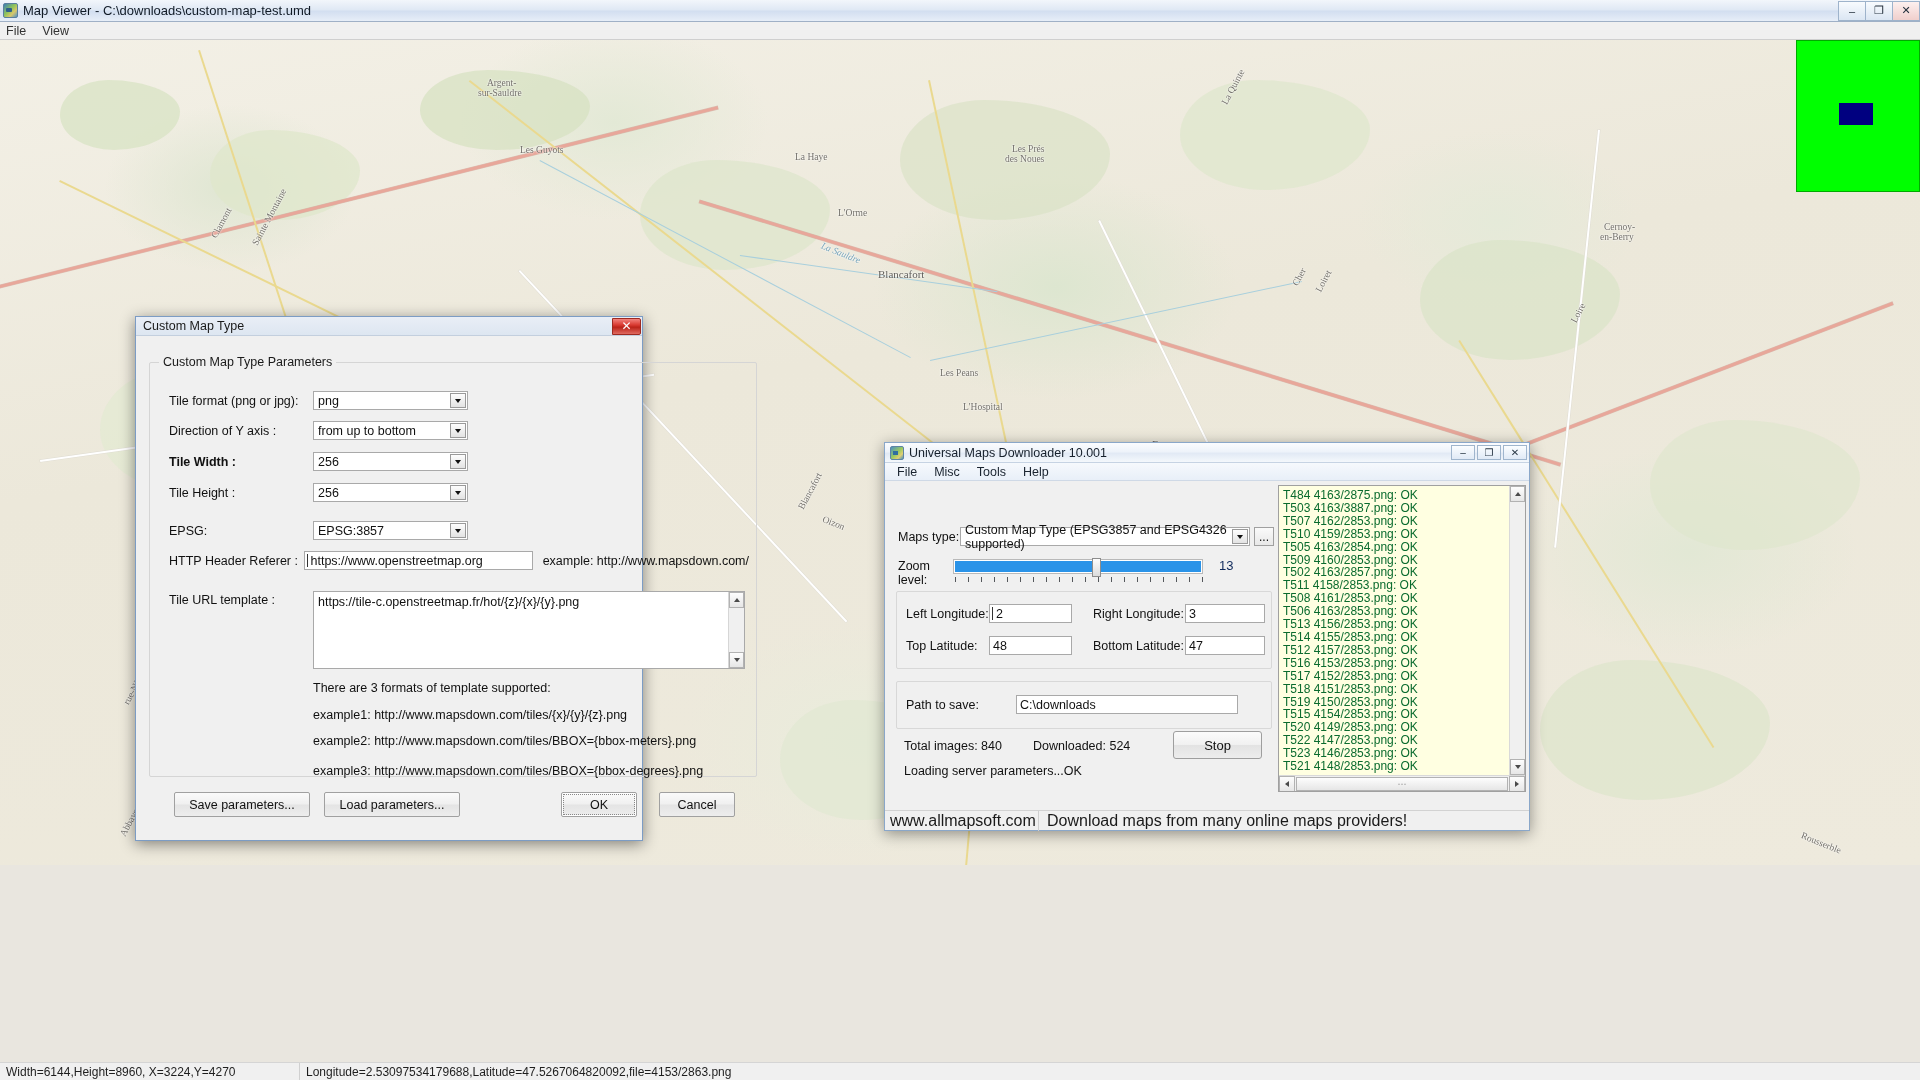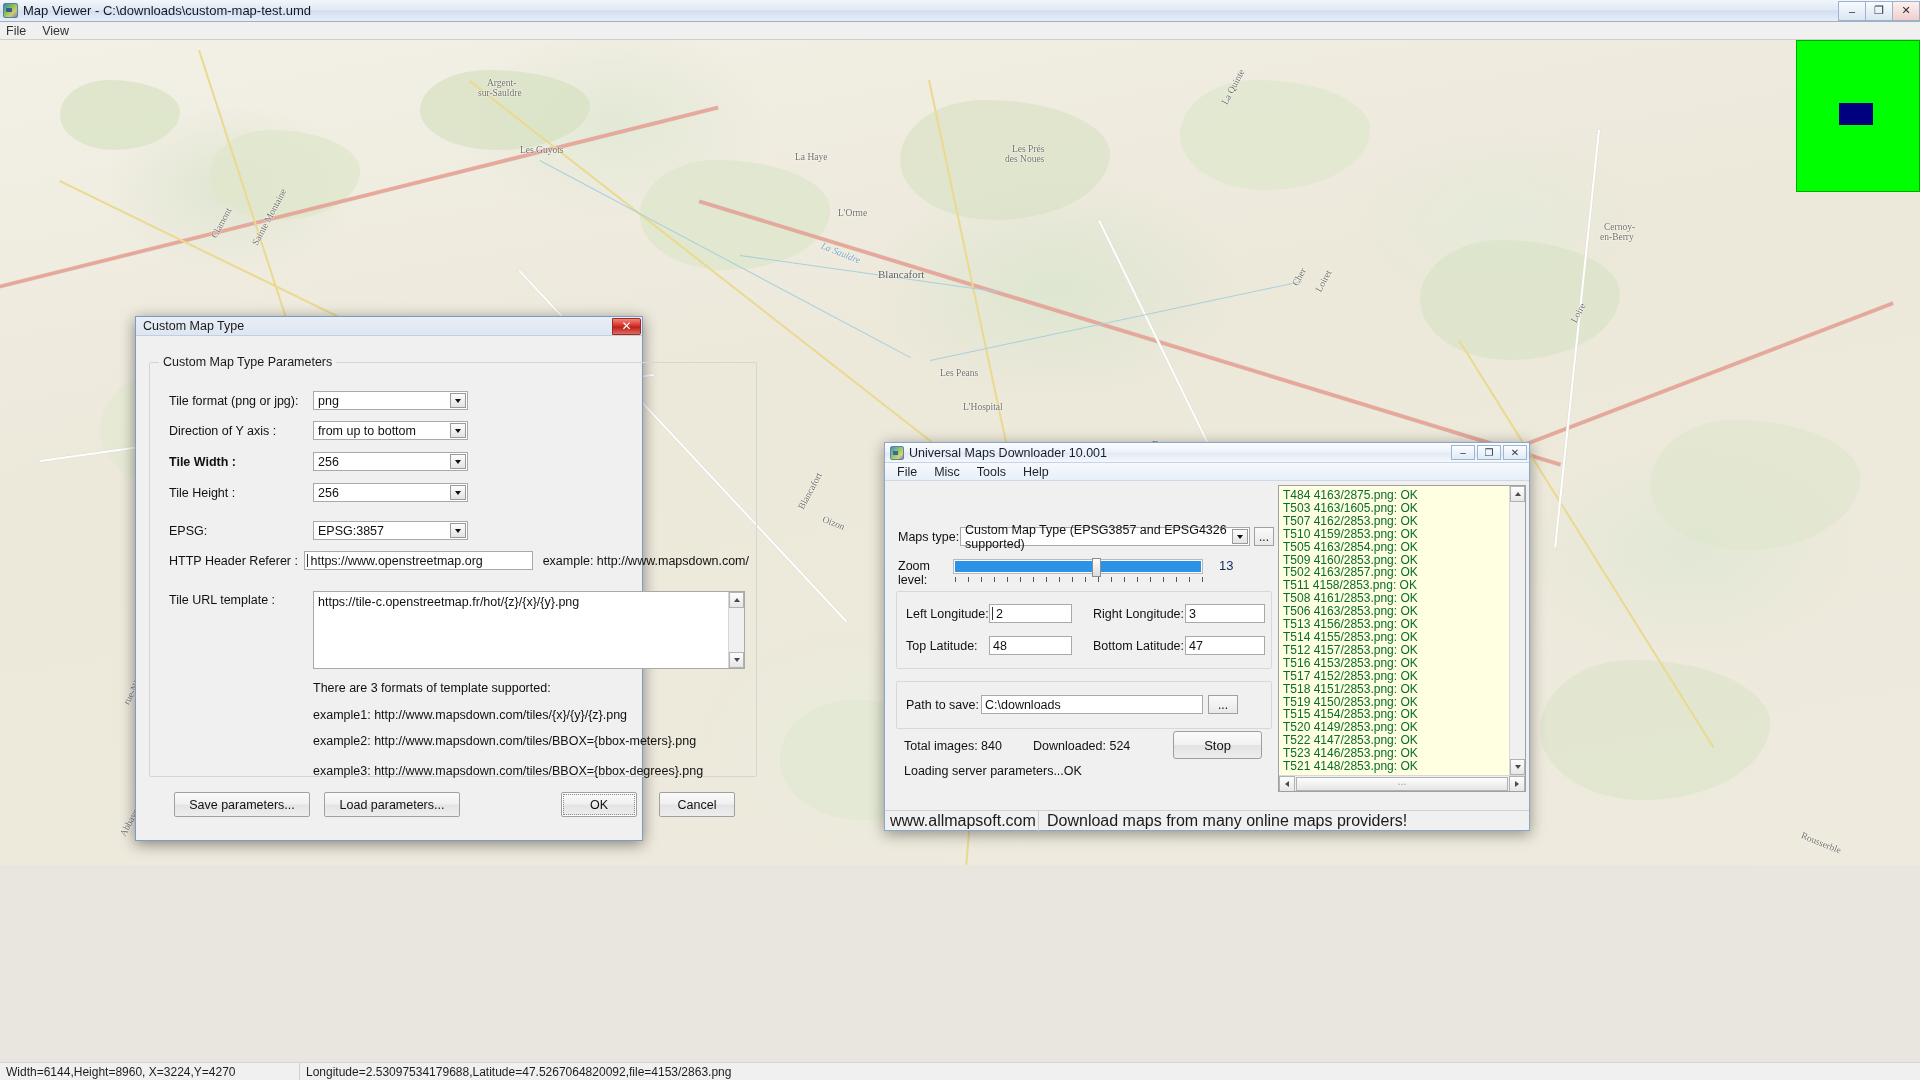--- a/index.html
+++ b/index.html
@@ -535,39 +535,39 @@
           </div>
           <div class="frow" style="left:196px;top:44px;">
             <span class="flabel" style="width:92px;">Bottom Latitude:</span>
             <div class="txtbox" style="width:80px;">
               <span>47</span>
             </div>
           </div>
         </div>
 
         <div class="panelbox" style="left:11px;top:200px;width:376px;height:48px;">
-          <div class="frow" style="left:9px;top:13px;">
+          <div class="frow" style="left:9px;top:13px;gap:35px;">
             <span class="flabel" style="width:75px;">Path to save:</span>
             <div class="txtbox" style="width:222px;">
               <span>C:\downloads</span>
             </div>
             <div class="dots3" style="margin-left:5px;width:30px;height:19px;">...</div>
           </div>
         </div>
 
         <div class="flabel" style="position:absolute;left:19px;top:258px;">Total images: 840</div>
         <div class="flabel" style="position:absolute;left:148px;top:258px;">Downloaded: 524</div>
         <div class="bigbtn" style="position:absolute;left:288px;top:250px;width:89px;height:28px;">Stop</div>
         <div class="flabel" style="position:absolute;left:19px;top:283px;">Loading server parameters...OK</div>
       </div>
 
       <div class="umd-right">
         <div style="padding-top:3px;">
           <div class="logitem">T484 4163/2875.png: OK</div>
-          <div class="logitem">T503 4163/1605.png: OK</div>
+          <div class="logitem">T503 4163/3887.png: OK</div>
           <div class="logitem">T507 4162/2853.png: OK</div>
           <div class="logitem">T510 4159/2853.png: OK</div>
           <div class="logitem">T505 4163/2854.png: OK</div>
           <div class="logitem">T509 4160/2853.png: OK</div>
           <div class="logitem">T502 4163/2857.png: OK</div>
           <div class="logitem">T511 4158/2853.png: OK</div>
           <div class="logitem">T508 4161/2853.png: OK</div>
           <div class="logitem">T506 4163/2853.png: OK</div>
           <div class="logitem">T513 4156/2853.png: OK</div>
           <div class="logitem">T514 4155/2853.png: OK</div>

